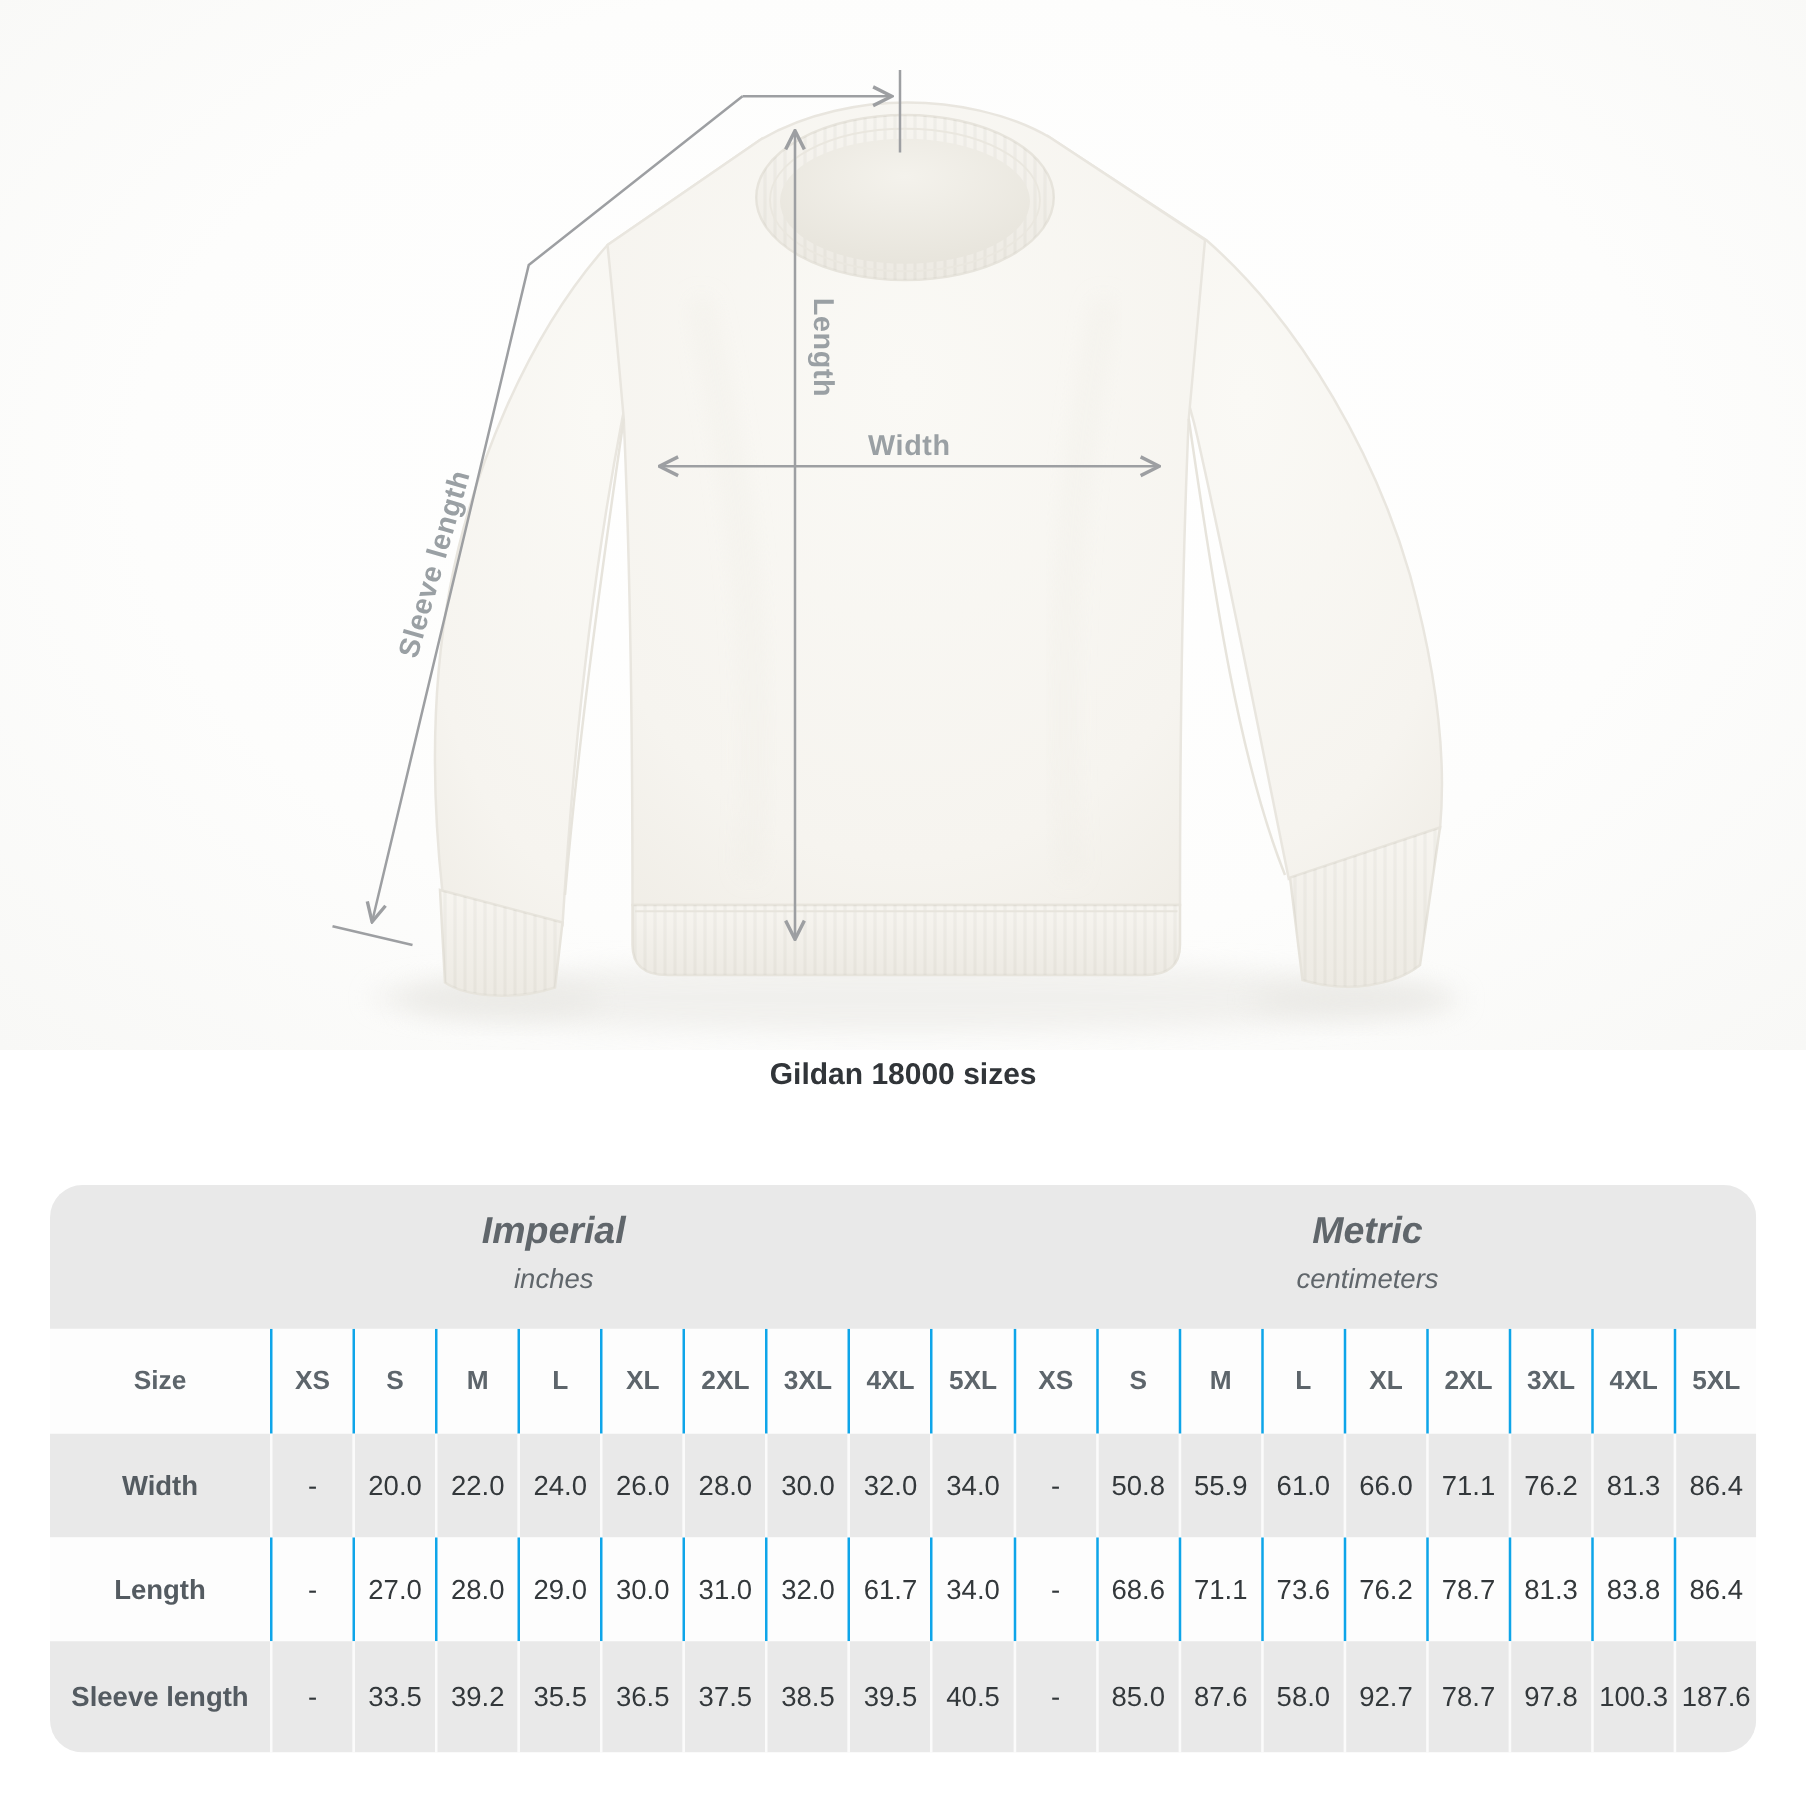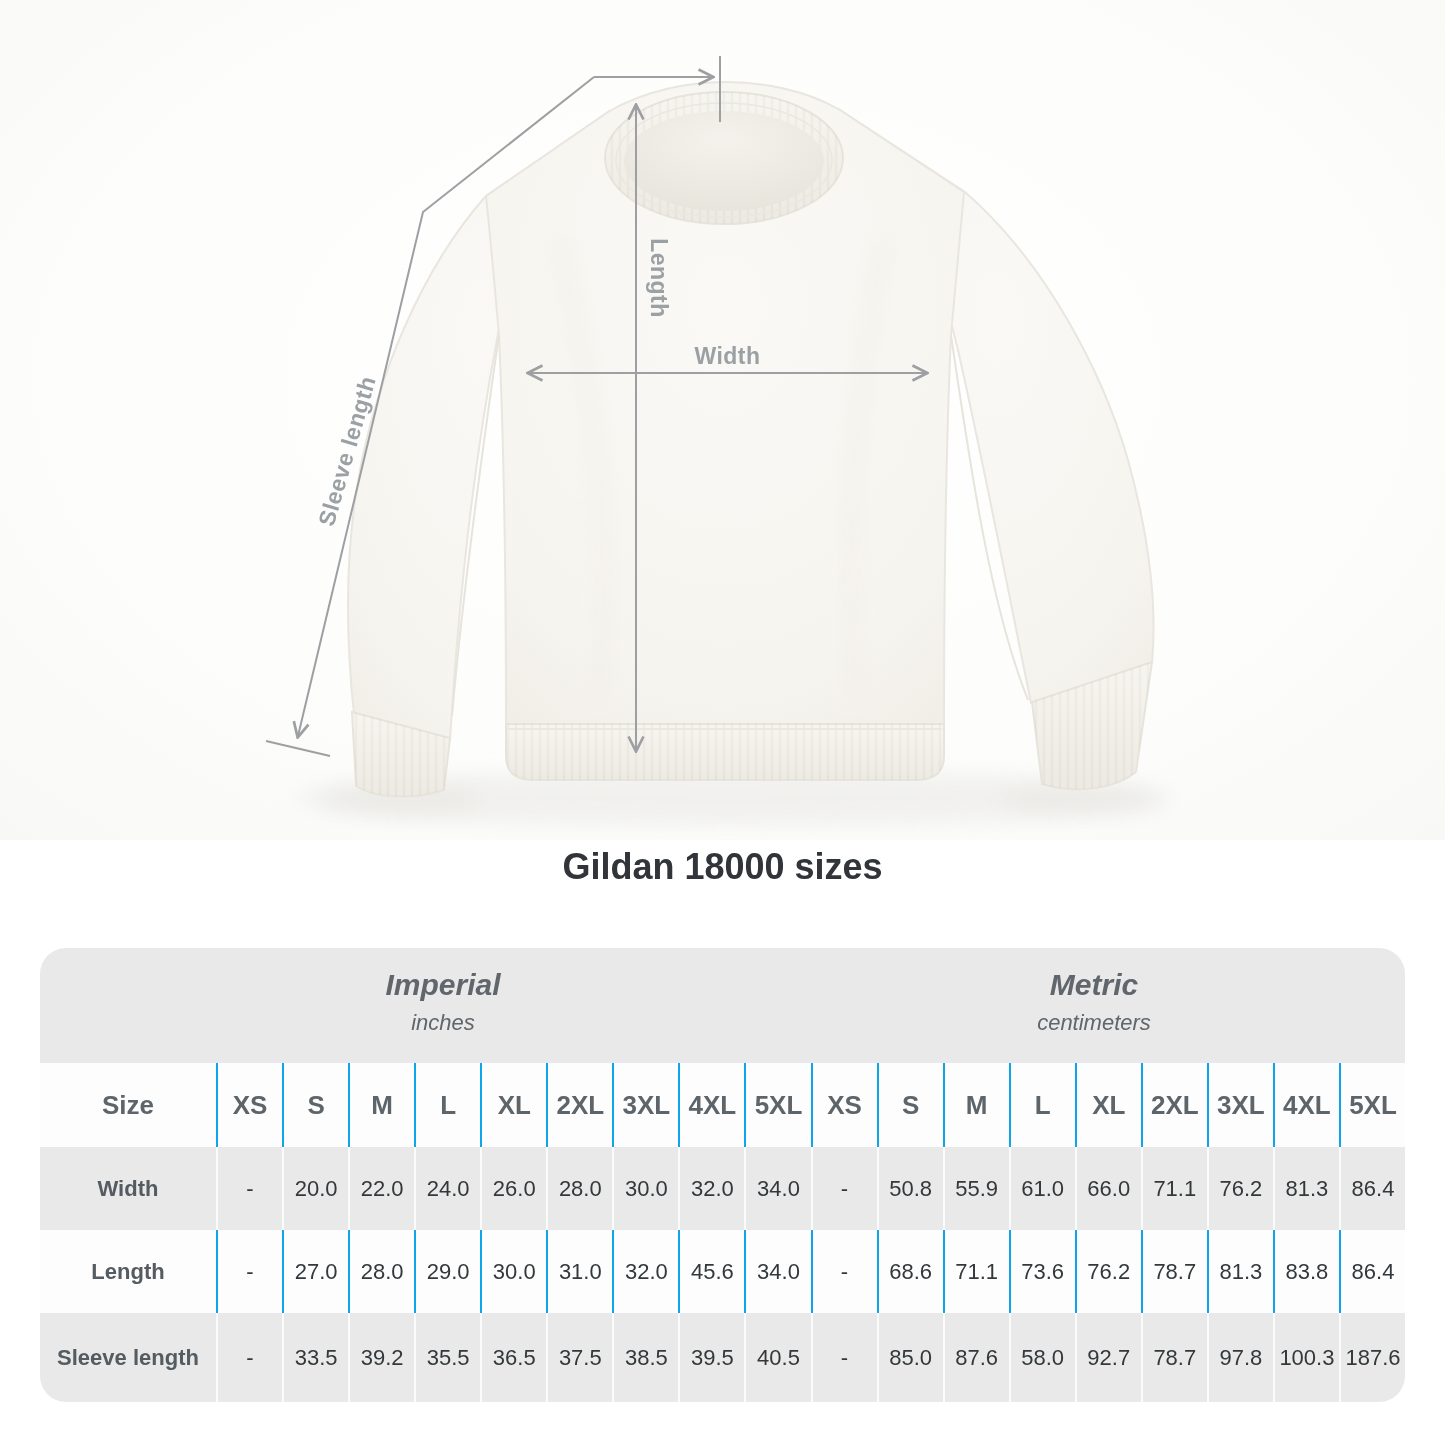--- a/index.html
+++ b/index.html
@@ -11,21 +11,21 @@
          background:radial-gradient(ellipse at 50% 45%, #ffffff 0%, #fdfdfc 60%, #f8f8f6 100%);}
   .photo svg{position:absolute;left:0;top:0;}
   .mlabel{position:absolute;font-weight:bold;color:#9aa0a4;font-size:23px;letter-spacing:.5px;
           text-align:center;line-height:28px;}
   .mlabel.width{left:645px;top:342px;width:165px;}
   .mlabel.length{left:588px;top:264px;width:142px;height:28px;transform:rotate(90deg);}
   .mlabel.sleeve{left:252px;top:437px;width:190px;height:28px;transform:rotate(-74deg);}
 
   
   .title{position:absolute;left:0;right:0;top:846px;text-align:center;
-         font-size:36px;font-weight:bold;color:#313539;}
+         font-size:24px;font-weight:bold;color:#313539;}
   .note{position:absolute;left:0;right:0;top:894px;text-align:center;
         font-style:italic;font-size:21px;color:#484d51;}
 
   
   .size-table{position:absolute;left:40px;top:948px;width:1365px;height:454px;
               border-radius:26px;overflow:hidden;background:#ffffff;}
   .unit-band{position:relative;height:115px;background:#e9e9e9;}
   .unit-head{position:absolute;top:20px;width:600px;text-align:center;color:#60666b;}
   .unit-head.imperial{left:103px;}
   .unit-head.metric{left:754px;}
@@ -34,21 +34,21 @@
 
   .grid{display:grid;grid-template-columns:176px repeat(18,1fr);}
   .grid-row{display:contents;}
   .cell{display:flex;align-items:center;justify-content:center;}
   .row-head .cell{height:84px;background:#fdfdfd;}
   .row-w .cell{height:83px;background:#e9e9e9;}
   .row-l .cell{height:83px;background:#fdfdfd;}
   .row-s .cell{height:89px;background:#e9e9e9;}
   .row-head .cell + .cell, .row-l .cell + .cell{border-left:2px solid #0ea5e9;}
   .row-w .cell + .cell, .row-s .cell + .cell{border-left:2px solid rgba(255,255,255,.8);}
-  .cell.head{font-weight:bold;font-size:26px;color:#5d656b;}
+  .cell.head{font-weight:bold;font-size:21px;color:#5d656b;}
   .cell.rowlabel{font-weight:bold;font-size:22px;color:#545b61;}
   .cell.val{font-size:22px;color:#33383b;}
 </style>
 </head>
 <body>
 
 <div class="stage">
 
   <div class="photo">
 
@@ -195,21 +195,21 @@
 
       <div class="grid-row row-l">
         <div class="cell rowlabel">Length</div>
         <div class="cell val">-</div>
         <div class="cell val">27.0</div>
         <div class="cell val">28.0</div>
         <div class="cell val">29.0</div>
         <div class="cell val">30.0</div>
         <div class="cell val">31.0</div>
         <div class="cell val">32.0</div>
-        <div class="cell val">45.6</div>
+        <div class="cell val">61.7</div>
         <div class="cell val">34.0</div>
         <div class="cell val">-</div>
         <div class="cell val">68.6</div>
         <div class="cell val">71.1</div>
         <div class="cell val">73.6</div>
         <div class="cell val">76.2</div>
         <div class="cell val">78.7</div>
         <div class="cell val">81.3</div>
         <div class="cell val">83.8</div>
         <div class="cell val">86.4</div>

